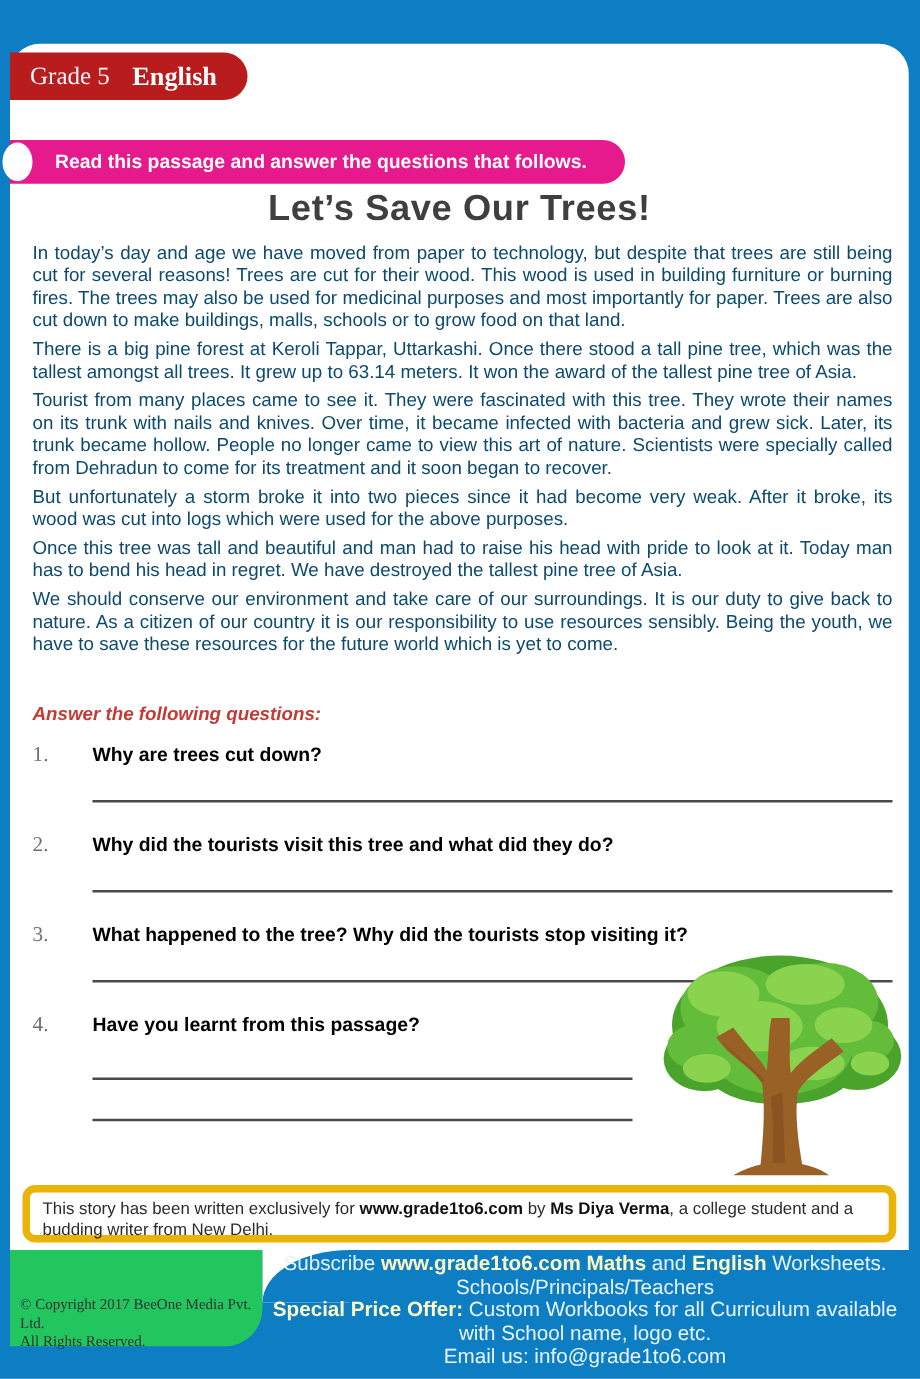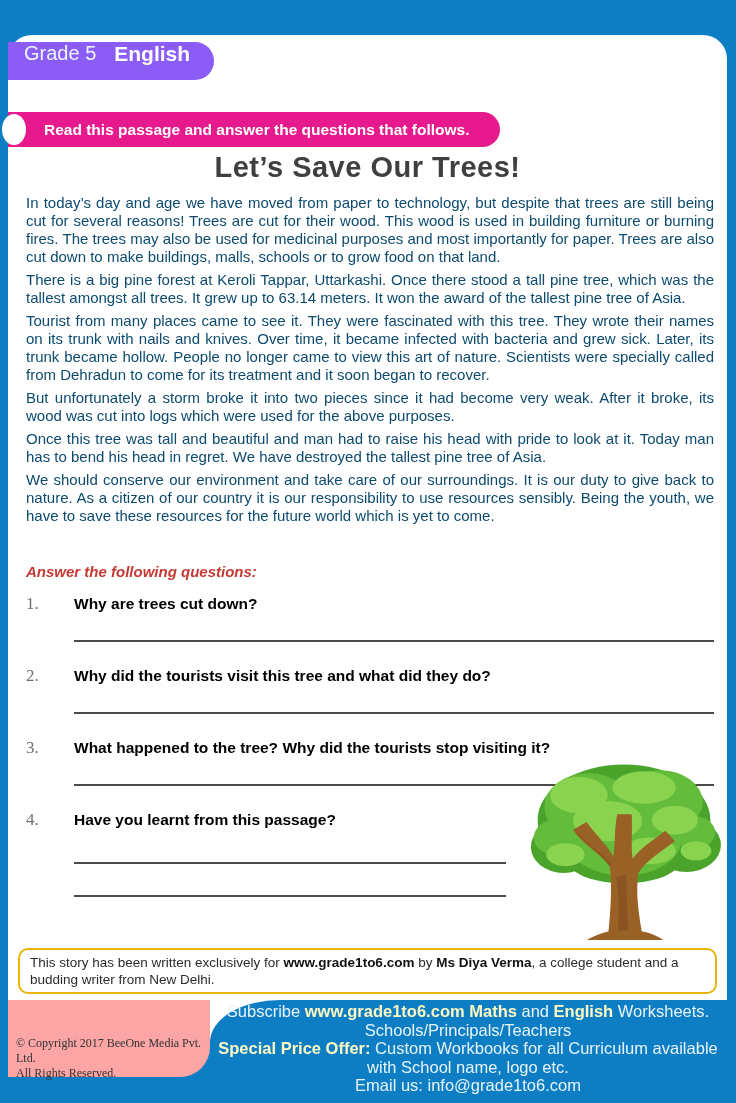--- a/index.html
+++ b/index.html
@@ -6,22 +6,22 @@
   html,body { width:736px; height:1103px; }
   body { font-family:"Liberation Sans", sans-serif; }
 
   .canvas { position:relative; width:736px; height:1103px; background:#0d7ec3; overflow:hidden; }
 
   .page { position:absolute; left:8px; top:35px; width:719px; height:965px;
           background:#ffffff; border-radius:24px 24px 0 0; }
 
   
   .badge { position:absolute; left:0; top:7px; height:38px; padding:0 24px 0 16px;
-           background:#8b5cf6; border-radius:0 20px 20px 0;
-           display:flex; gap:18px; }
+           background:#b91c1c; border-radius:0 20px 20px 0;
+           display:flex; align-items:center; gap:18px;font-family:Liberation Serif, serif; }
   .badge .grade { color:#eaf5fc; font-size:20px; }
   .badge .subject { color:#ffffff; font-size:21px; font-weight:bold; }
 
   
   .ribbon { position:absolute; left:0; top:77px; width:492px; height:35px;
             background:#e61a8d; border-radius:0 18px 18px 0;
             display:flex; align-items:center; padding-left:36px; }
   .ribbon .cap { position:absolute; left:-6px; top:2px; width:24px; height:31px;
                  background:#ffffff; border-radius:50%; }
   .ribbon .rtext { color:#ffffff; font-size:15.5px; font-weight:bold; }
@@ -38,27 +38,27 @@
                margin-bottom:14px; }
   .q-row { display:flex; align-items:baseline; margin-bottom:26px; }
   .q-num { width:48px; font-family:"Liberation Serif", serif; font-size:17px; color:#6f6f6f; }
   .q-text { font-size:15.5px; font-weight:bold; color:#000000; }
   .answer-line { border-top:2px solid #4a4a4a; margin:0 0 24px 48px; height:0; }
   .answer-line.short { width:432px; }
 
   .tree { position:absolute; right:2px; top:716px; width:202px; height:192px; }
 
   .note-box { position:absolute; left:10px; right:10px; top:913px; height:46px;
-              border:2px solid #eab308; border-radius:10px; background:#ffffff;
+              border:6px solid #eab308; border-radius:10px; background:#ffffff;
               padding:5px 10px; font-size:13.5px; line-height:16.5px; color:#2b2b2b; }
   .note-box b { color:#111; }
 
   
   .copyright-box { position:absolute; left:8px; top:1000px; width:202px; height:77px;
-                   background:#fca5a5; border-radius:0 0 30px 0;
+                   background:#22c55e; border-radius:0 0 30px 0;
                    padding:36px 6px 0 8px;
                    font-family:"Liberation Serif", serif; font-size:12px; line-height:15px;
                    color:#333333; }
   .corner-notch { position:absolute; left:210px; top:1000px; width:70px; height:42px; background:#ffffff; }
   .corner-notch .blue { width:100%; height:100%; background:#0d7ec3; border-radius:70px 0 0 0 / 42px 0 0 0; }
 
   .footer-text { position:absolute; left:208px; right:8px; top:1002px; text-align:center;
                  color:#e8f4fc; font-size:16.5px; line-height:18.5px; }
   .footer-text b { color:#fef9c3; }
 </style>

